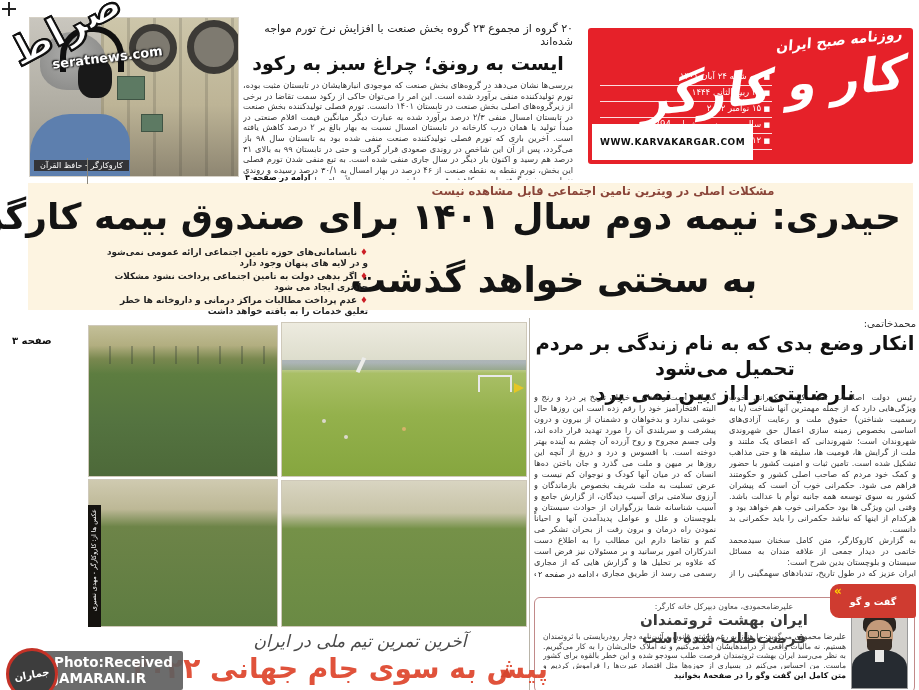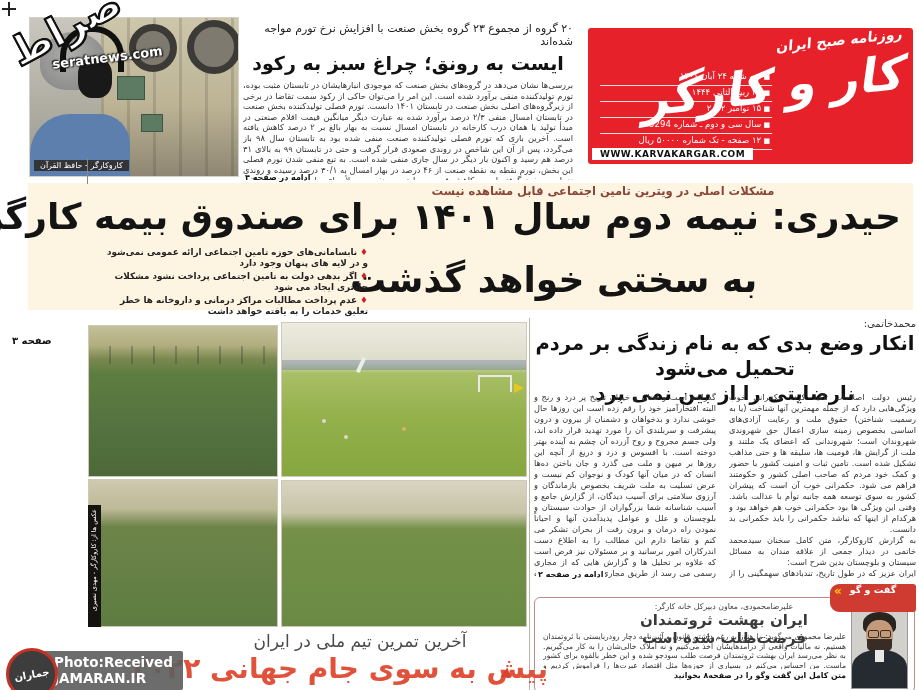--- a/index.html
+++ b/index.html
@@ -50,21 +50,21 @@
   .masthead{left:588px;top:28px;width:325px;height:136px;background:#e62129;border-radius:3px;}
   .tagline{position:absolute;right:10px;top:4px;color:#fff;font-size:14px;font-weight:bold;
      transform:rotate(-6deg) skewX(-10deg);}
   .mast-title{position:absolute;right:6px;top:30px;color:#fff;font-size:47px;font-weight:bold;
      transform:rotate(-6deg) skewX(-14deg);letter-spacing:-2px;white-space:nowrap;}
   .mast-dates{position:absolute;left:12px;top:42px;width:172px;list-style:none;margin:0;padding:0;}
   .mast-dates li{direction:rtl;color:#fff;font-size:8.6px;line-height:11px;padding:1px 2px 2px 2px;
      border-bottom:1px solid rgba(255,255,255,.85);white-space:nowrap;overflow:hidden;}
   .mast-dates li:before{content:"■ ";font-size:7px;}
   .website-box{position:absolute;left:4px;bottom:4px;background:#fff;color:#111;font-size:9px;
-     font-weight:bold;padding:1px 8px;letter-spacing:.5px;}
+     font-weight:bold;padding:13px 8px;letter-spacing:.5px;}
 
   
   .lead-box{left:28px;top:183px;width:885px;height:127px;background:#fdf4e1;}
   .lead-kicker{position:absolute;right:40px;top:1px;width:540px;text-align:center;font-size:11.5px;
      font-weight:bold;color:#8a4438;}
   .lead-h1{position:absolute;right:12px;top:13px;width:870px;text-align:left;direction:rtl;
      font-size:36px;font-weight:bold;color:#141414;white-space:nowrap;text-align:right;}
   .lead-h2{position:absolute;left:322px;top:60px;font-size:36px;font-weight:bold;color:#141414;white-space:nowrap;margin-top:16px;}
   .lead-bullets{position:absolute;left:72px;top:64px;width:268px;}
   .lead-bullets div{direction:rtl;text-align:right;font-size:8.8px;font-weight:bold;line-height:10.5px;
@@ -83,24 +83,24 @@
   .vline{background:#8a867c;width:1px;}
 
   
   .khatami{left:534px;top:318px;width:382px;height:266px;}
   .kh-kicker{width:100%;text-align:right;font-size:10px;color:#333;}
   .kh-headline{width:100%;text-align:center;font-size:19.5px;font-weight:bold;color:#111;line-height:25px;margin-top:2px;}
   .kh-col{position:absolute;top:74px;height:186px;overflow:hidden;direction:rtl;text-align:justify;
      font-size:8.2px;line-height:11px;color:#333;white-space:pre-line;}
   .kh-col-right{right:0;width:187px;}
   .kh-col-left{left:0;width:182px;}
-  .kh-cont{position:absolute;left:2px;top:252px;font-size:8px;font-weight:bold;color:#111;background:#fff;padding:0 2px;}
-
-  .talk-tab{left:830px;top:584px;width:86px;height:28px;background:#cf3b30;border-radius:9px 3px 3px 9px;
-     z-index:6;display:flex;align-items:flex-start;justify-content:center;}
+  .kh-cont{position:absolute;left:2px;top:252px;font-size:8px;font-weight:normal;color:#111;background:#fff;padding:0 2px;}
+
+  .talk-tab{left:830px;top:584px;width:86px;height:34px;background:#cf3b30;border-radius:9px 3px 3px 9px;
+     z-index:6;display:flex;align-items:center;justify-content:center;}
   .talk-tab .lbl{color:#fff;font-size:9.5px;font-weight:bold;direction:rtl;}
   .talk-tab .chev{position:absolute;left:4px;top:0;color:#ffd200;font-size:12px;font-weight:bold;line-height:15px;}
   .talk-tab .chev:before{content:"«";}
 
   
   .interview{left:534px;top:597px;width:381px;height:96px;border:1.5px solid #c28a8a;border-radius:6px;
      box-sizing:border-box;background:#fff;}
   .iv-kicker{position:absolute;right:70px;top:4px;width:240px;text-align:center;font-size:7.8px;color:#444;}
   .iv-headline{position:absolute;right:70px;top:13px;width:240px;text-align:center;font-size:15px;
      font-weight:bold;color:#3a3a3a;}
@@ -112,21 +112,21 @@
   .pt-face{position:absolute;left:14px;top:14px;width:27px;height:30px;background:#c49a7a;border-radius:45%;}
   .pt-glasses{position:absolute;left:16px;top:24px;width:23px;height:7px;}
   .pt-glasses:before,.pt-glasses:after{content:"";position:absolute;top:0;width:9px;height:6px;
      border:1.2px solid #332;border-radius:2px;}
   .pt-glasses:before{left:0;} .pt-glasses:after{right:0;}
   .pt-beard{position:absolute;left:15px;top:33px;width:25px;height:14px;background:#382d25;border-radius:0 0 45% 45%;}
   .pt-suit{position:absolute;left:0;bottom:0;width:100%;height:38px;background:#262b31;border-radius:45% 45% 0 0;}
   .pt-shirt{position:absolute;left:23px;bottom:26px;width:9px;height:12px;background:#e8e8e6;}
 
   
-  .cap1{left:150px;top:631px;width:420px;text-align:center;font-size:17px;color:#4a4a4a;}
+  .cap1{left:150px;top:631px;width:420px;text-align:center;font-size:17px;color:#4a4a4a;font-style:italic;}
   .cap2{left:130px;top:652px;width:420px;text-align:center;font-size:28px;font-weight:bold;color:#e0523b;}
   .red-arrow{left:503px;top:669px;width:0;height:0;border-left:9px solid #d5452e;border-top:6px solid transparent;
      border-bottom:6px solid transparent;transform:rotate(35deg);}
 
   
   .jam-box{left:40px;top:651px;background:rgba(95,95,95,.92);color:#fff;padding:3px 10px 4px 14px;
      font-size:13.5px;font-weight:bold;line-height:16px;z-index:20;border-radius:2px;}
   .jam-logo{left:6px;top:648px;width:46px;height:46px;border-radius:50%;background:#3d3d3d;
      border:3px solid #c43227;z-index:21;display:flex;align-items:center;justify-content:center;}
   .jam-logo span{color:#fff;font-size:10px;font-weight:bold;transform:rotate(-10deg);}

